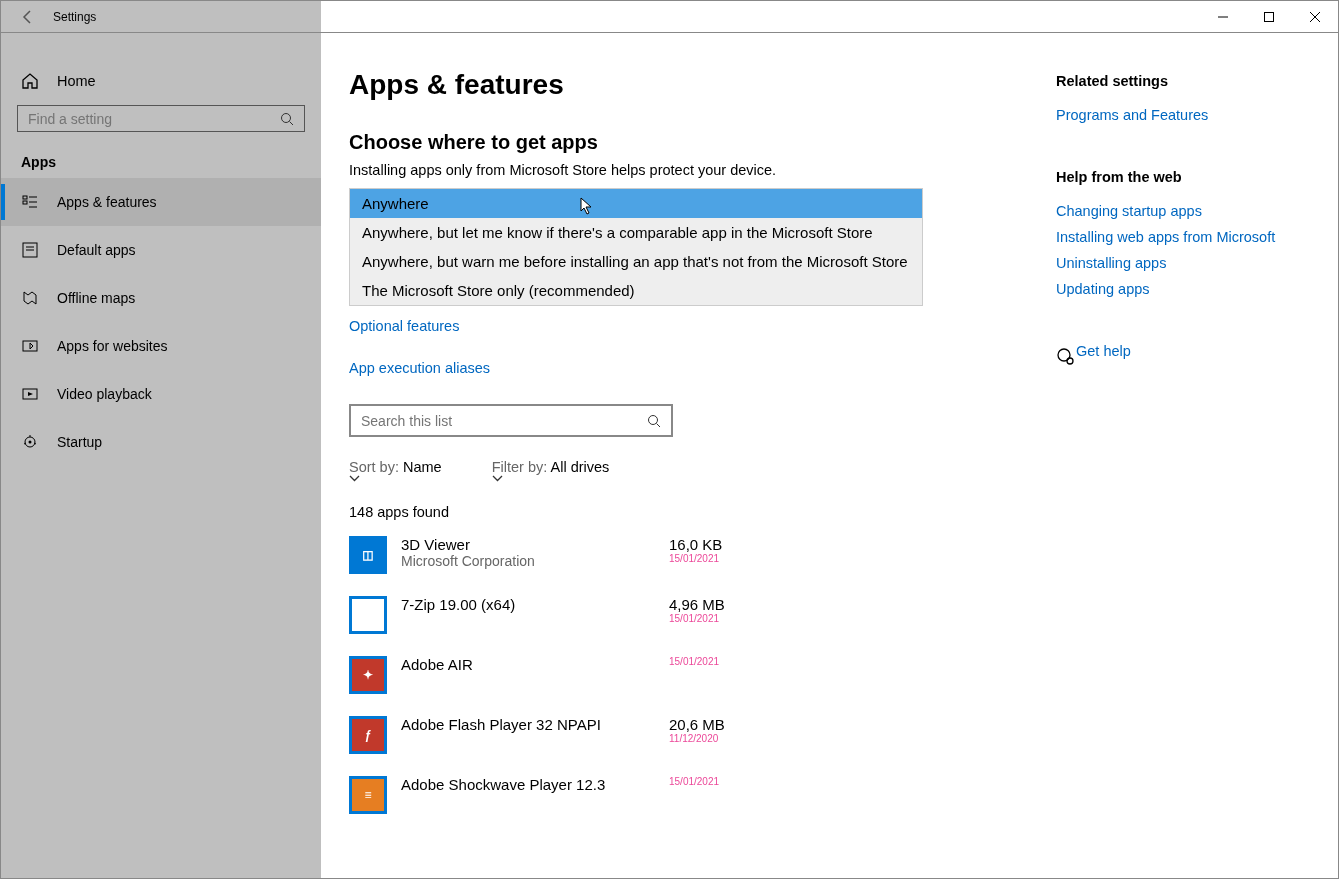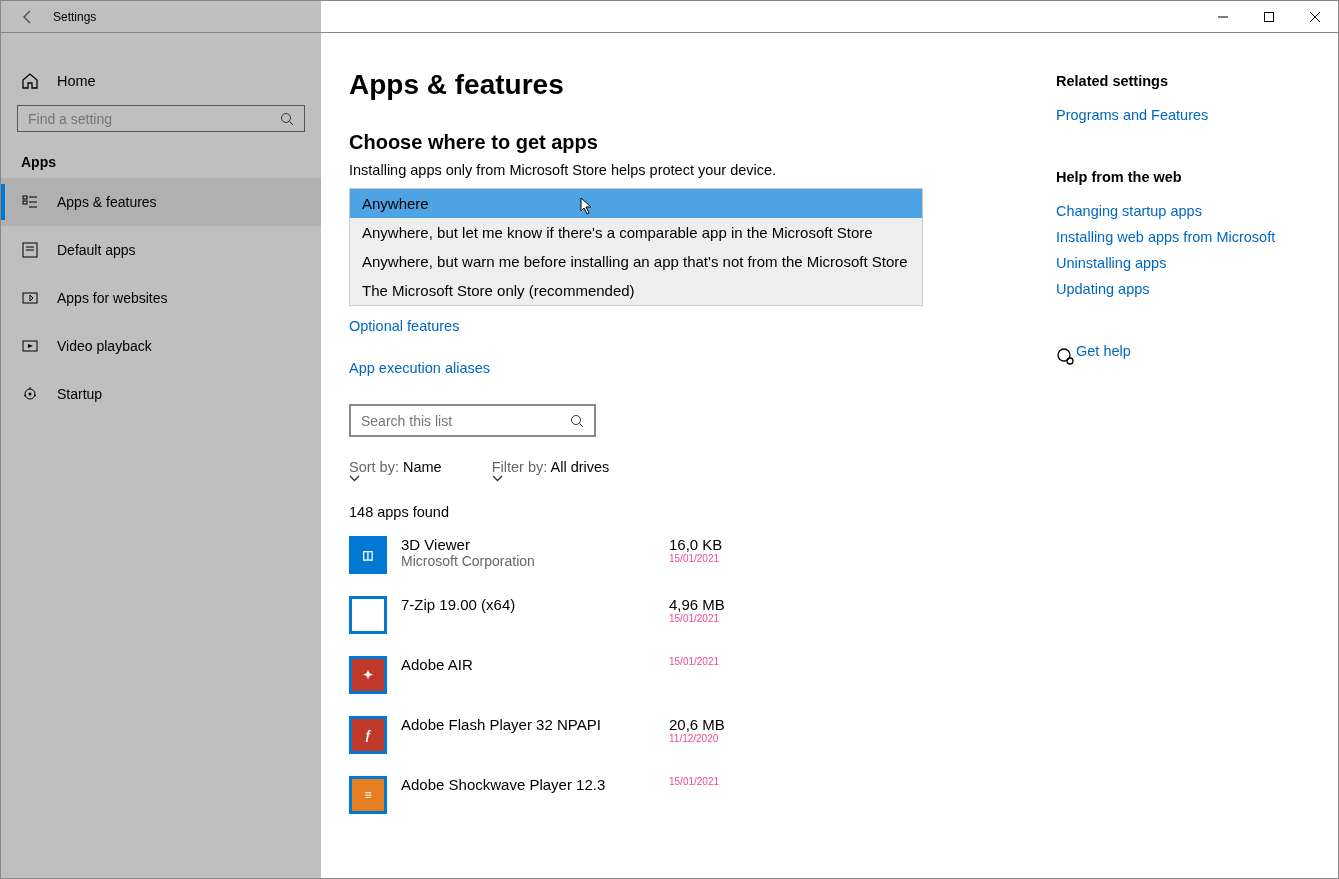--- a/index.html
+++ b/index.html
@@ -30,21 +30,21 @@
   h1 { font-size: 28px; font-weight: 600; margin-bottom: 30px; }
   h2 { font-size: 20px; font-weight: 600; margin-bottom: 8px; }
   .desc { font-size: 14.5px; margin-bottom: 10px; }
   .dropdown { width: 574px; border: 1px solid #ccc; position: relative; background:#14b8a6;}
   .dd-item { padding: 6px 12px; font-size: 15px; cursor: pointer; background:#eee;}
   .dd-item.selected { background: #4da3e4; color: #000; }
   .cursor { position:absolute; left:230px; top:8px; }
   .link { color: #0067c0; font-size: 14.5px; cursor: pointer; display:block; }
   .optional { margin-top: 12px; }
   .alias { margin-top: 26px; margin-bottom: 28px; }
-  .list-search { width: 247px; height: 33px; border: 2px solid #888; padding: 0 10px; display:flex; align-items:center; justify-content:space-between; margin-bottom:22px;}
+  .list-search { width: 324px; height: 33px; border: 2px solid #888; padding: 0 10px; display:flex; align-items:center; justify-content:space-between; margin-bottom:22px;}
   .list-search input { border:none; outline:none; width:90%; font-size:14px;}
   .sortfilter { display:flex; gap:40px; font-size:14.5px; margin-bottom:22px;}
   .sf-label { color:#666;}
   .sf-val { color:#000;}
   .count { font-size:14.5px; margin-bottom:16px;}
   .app-row { display:flex; align-items:flex-start; height:60px; width:440px;}
   .app-icon { width:38px; height:38px; background:#0078d4; margin-right:14px; display:flex; align-items:center; justify-content:center; color:#fff; font-size:12px; font-weight:bold;}
   .app-icon.dark { background:#fff; border:3px solid #0078d4;}
   .app-icon.red { background:#c1392b; border:3px solid #0078d4; color:#fff;}
   .app-icon.orange { background:#e67e22; border:3px solid #0078d4;}
@@ -141,20 +141,28 @@
                 <rect x="1" y="1" width="14" height="14" stroke="#000" fill="none"></rect>
                 <line x1="4" y1="5" x2="12" y2="5" stroke="#000"></line>
                 <line x1="4" y1="8" x2="12" y2="8" stroke="#000"></line>
               </svg>
             </span>
             <span class="label">Default apps</span>
           </div>
           <div class="nav-item">
             <span class="icon">
               <svg width="16" height="16" viewBox="0 0 16 16">
+                <path d="M2 2 L6 5 L10 2 L14 5 V14 L10 11 L6 14 L2 11 Z" stroke="#000" fill="none"></path>
+              </svg>
+            </span>
+            <span class="label">Offline maps</span>
+          </div>
+          <div class="nav-item">
+            <span class="icon">
+              <svg width="16" height="16" viewBox="0 0 16 16">
                 <rect x="1" y="3" width="14" height="10" stroke="#000" fill="none"></rect>
                 <path d="M11 8 L8 5 V11 Z" stroke="#000" fill="none"></path>
               </svg>
             </span>
             <span class="label">Apps for websites</span>
           </div>
           <div class="nav-item">
             <span class="icon">
               <svg width="16" height="16" viewBox="0 0 16 16">
                 <rect x="1" y="3" width="14" height="10" stroke="#000" fill="none"></rect>

